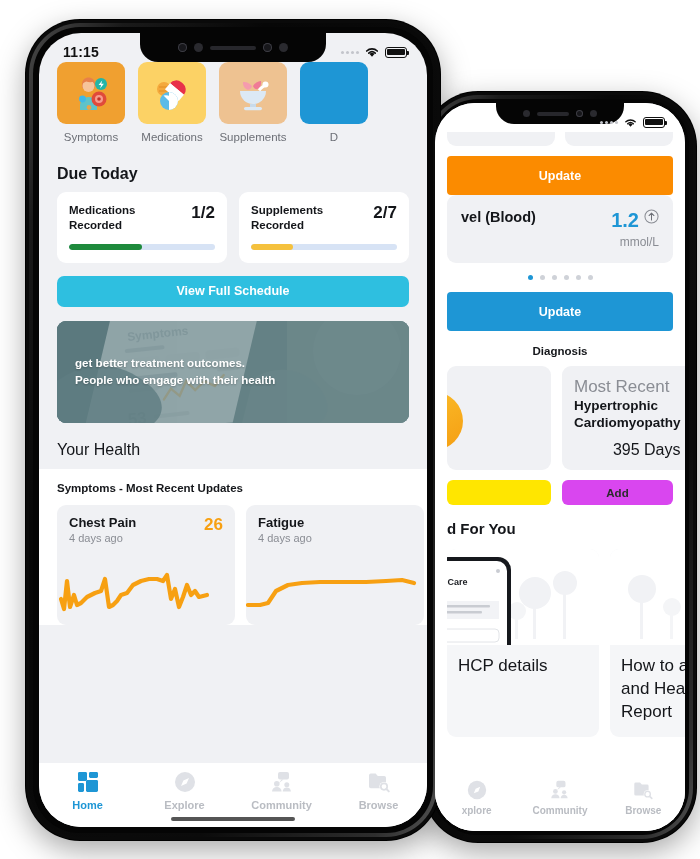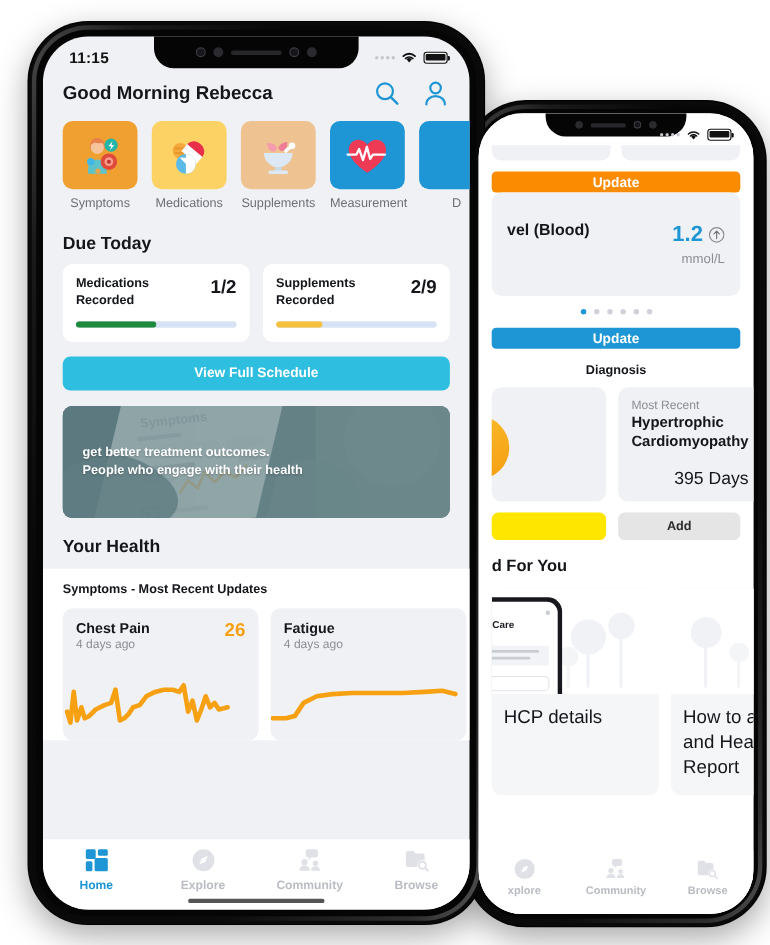--- a/index.html
+++ b/index.html
@@ -127,21 +127,21 @@
     position: relative; overflow: hidden; background: #5f7b80;
   }
   .banner-photo { position: absolute; inset: 0; }
   .banner-tint { position: absolute; inset: 0; background: rgba(96,124,128,.62); }
   .banner-text {
     position: absolute; left: 18px; right: 16px; top: 50%; transform: translateY(-50%);
     color: #fff; font-size: 11.6px; font-weight: bold; line-height: 1.45;
     text-shadow: 0 1px 2px rgba(0,0,0,.25);
   }
 
-  .yh-title { font-size: 16px; font-weight: bold; color: #14161a; padding: 18px 18px 10px; }
+  .yh-title { font-size: 16px; font-weight: normal; color: #14161a; padding: 18px 18px 10px; }
   .yh-panel { background: #fff; padding: 13px 0 0 18px; }
   .yh-sub { font-size: 11.5px; font-weight: bold; color: #14161a; padding-bottom: 11px; }
   .symp-row { display: flex; gap: 11px; }
   .symp-card {
     width: 178px; flex: 0 0 178px; height: 120px;
     background: #f0f1f4; border-radius: 9px; padding: 10px 12px 0;
     position: relative; overflow: hidden;
   }
   .symp-head { display: flex; justify-content: space-between; align-items: flex-start; }
   .symp-name { font-size: 13px; font-weight: bold; color: #14161a; }
@@ -160,43 +160,43 @@
     position: absolute; bottom: 6px; left: 50%; transform: translateX(-50%);
     width: 124px; height: 4px; border-radius: 3px; background: #555;
   }
 
   
   .b-body { background: #fff; height: 100%; position: relative; font-size: 12px; }
   .b-scroll { position: absolute; left: 0; top: 29px; right: 0; bottom: 0; }
   .b-ghostrow { display: flex; gap: 10px; padding: 0 0 0 0; height: 14px; }
   .b-ghost { flex: 1; background: #f0f1f4; border-radius: 0 0 9px 9px; }
   .b-update {
-    height: 19px; display: flex; align-items: center; justify-content: center;
+    height: 39px; display: flex; align-items: center; justify-content: center;
     font-size: 12.5px; font-weight: bold; color: #fff;
   }
   .b-sec-label { font-size: 11.5px; font-weight: bold; color: #14161a; padding: 13px 0 9px 0; }
   .b-card {
-    background: #f0f1f4; border-radius: 9px; padding: 27px 14px;
+    background: #f0f1f4; border-radius: 9px; padding: 14px 14px;
     display: flex; align-items: flex-start; justify-content: space-between;
   }
   .b-card-title { font-size: 14.5px; font-weight: bold; color: #14161a; }
   .b-val-wrap { text-align: right; }
-  .b-val-row { display: flex; align-items: center; gap: 5px; justify-content: flex-end; }
+  .b-val-row { display: flex; gap: 5px; justify-content: flex-end; }
   .b-val { font-size: 20px; font-weight: bold; color: #1E96D5; }
   .b-unit { font-size: 12px; color: #8a8d94; margin-top: 3px; }
   .dots { display: flex; gap: 7px; justify-content: center; padding: 12px 0; }
   .dots i { width: 5px; height: 5px; border-radius: 50%; background: #cfd2d8; display: block; }
   .dots i.on { background: #1E96D5; }
   .b-diag-title { font-size: 11.5px; font-weight: bold; color: #14161a; text-align: center; padding: 14px 0 9px; }
   .b-diag-row { display: flex; gap: 11px; }
   .b-diag-card {
     background: #f0f1f4; border-radius: 9px; padding: 11px 12px;
     height: 104px; display: flex; flex-direction: column;
   }
-  .b-mr { font-size: 11px; color: #8a8d94; }
+  .b-mr { font-size: 17px; color: #8a8d94; }
   .b-dx { font-size: 13.5px; font-weight: bold; color: #14161a; line-height: 1.25; margin-top: 1px; }
   .b-days { font-size: 16px; font-weight: normal; color: #14161a; text-align: right; margin-top: auto; }
   .b-btn-row { display: flex; gap: 11px; margin-top: 10px; }
   .b-smallbtn {
     height: 25px; border-radius: 6px; display: flex; align-items: center;
     justify-content: center; font-size: 11.5px; font-weight: bold; color: #2b2b2b;
   }
   .b-foryou-title { font-size: 15px; font-weight: bold; color: #14161a; padding: 15px 0 0 0; }
   .b-fy-row { display: flex; gap: 11px; padding-top: 12px; }
   .b-fy-card { width: 152px; flex: 0 0 152px; background: #f5f6f8; border-radius: 9px; overflow: hidden; }
@@ -283,21 +283,21 @@
               <div style="position:absolute;left:-42px;top:26px;width:58px;height:58px;border-radius:50%;background:linear-gradient(150deg,#FBC02D,#F59E12);"></div>
             </div>
             <div class="b-diag-card" style="flex:1;">
               <div class="b-mr">Most Recent</div>
               <div class="b-dx">Hypertrophic Cardiomyopathy</div>
               <div class="b-days">395 Days</div>
             </div>
           </div>
           <div class="b-btn-row">
             <div class="b-smallbtn" style="flex:0 0 104px;background:#FFE600;"></div>
-            <div class="b-smallbtn" style="flex:1;background:#e5e5e5;justify-content:center;">
+            <div class="b-smallbtn" style="flex:1;background:#d946ef;justify-content:center;">
               <span>Add</span>
             </div>
           </div>
 
           <div class="b-foryou-title">d For You</div>
           <div class="b-fy-row">
             <div class="b-fy-card">
               <div class="b-fy-art">
                 <svg width="152" height="96" viewBox="0 0 152 96">
                   <circle cx="88" cy="44" r="16" fill="#f1f2f5"></circle>
@@ -405,33 +405,20 @@
               <path d="M8 10.8 5.5 7.9a3.8 3.8 0 0 1 5 0z" fill="#111"></path>
               <path d="M2.7 5a7.7 7.7 0 0 1 10.6 0" stroke="#111" stroke-width="1.7" fill="none" stroke-linecap="round"></path>
               <path d="M4.8 7.1a4.8 4.8 0 0 1 6.4 0" stroke="#111" stroke-width="1.7" fill="none" stroke-linecap="round"></path>
             </svg>
             <span class="batt">
                 <i></i>
               </span>
           </div>
         </div>
 
-        <div class="greet-row">
-          <div class="greet">Good Morning Rebecca</div>
-          <div class="greet-icons">
-            <svg width="26" height="26" viewBox="0 0 26 26">
-              <circle cx="11" cy="11" r="7.2" fill="none" stroke="#1E96D5" stroke-width="2"></circle>
-              <path d="M16.3 16.3 22.2 22.2" stroke="#1E96D5" stroke-width="2.2" stroke-linecap="round"></path>
-            </svg>
-            <svg width="26" height="26" viewBox="0 0 26 26">
-              <circle cx="13" cy="8" r="4.8" fill="none" stroke="#1E96D5" stroke-width="2"></circle>
-              <path d="M4.6 23c0-4.7 3.8-7.6 8.4-7.6s8.4 2.9 8.4 7.6" fill="none" stroke="#1E96D5" stroke-width="2" stroke-linecap="round"></path>
-            </svg>
-          </div>
-        </div>
 
         <div class="tiles">
           <div class="tile">
             <div class="tile-sq" style="background:#F0A030;">
               <svg width="46" height="42" viewBox="0 0 46 42">
                 <path d="M14 12c0-4 3-6.5 6.5-6.5S27 8 27 12v4h-13z" fill="#E8804A"></path>
                 <circle cx="20.5" cy="14" r="6" fill="#F6C49A"></circle>
                 <path d="M14.5 11c1-3.5 4-5 7-4.6 2.2.3 3.6 1.6 4.1 3.3-2.4.6-5 .6-7.4-.2-1.3.9-2.6 1.4-3.7 1.5z" fill="#E8804A"></path>
                 <path d="M12 34c0-5.6 3.8-9 8.5-9s8.5 3.4 8.5 9v4H12z" fill="#5EC3C9"></path>
                 <circle cx="33" cy="12" r="6" fill="#23B5A8"></circle>
@@ -471,49 +458,40 @@
                 <path d="M27 16.5c2-3.5 6-5 6-5l1.6 2.2s-3.6 2-5.4 4.6z" fill="#fff"></path>
                 <circle cx="34.5" cy="11.5" r="3" fill="#fff"></circle>
                 <path d="M9 18h26a13 13 0 0 1-13 13A13 13 0 0 1 9 18z" fill="#DCE9F5"></path>
                 <rect x="19" y="31" width="6" height="3.5" fill="#C8DAEA"></rect>
                 <rect x="13" y="34" width="18" height="3.2" rx="1.6" fill="#DCE9F5"></rect>
               </svg>
             </div>
             <div class="tile-label">Supplements</div>
           </div>
           <div class="tile">
-            <div class="tile-sq" style="background:#1E96D5;">
-              <svg width="44" height="40" viewBox="0 0 44 40">
-                <path d="M22 36S5 25.5 5 15.3C5 9.6 9.4 6 14 6c3.4 0 6.3 1.9 8 4.8C23.7 7.9 26.6 6 30 6c4.6 0 9 3.6 9 9.3C39 25.5 22 36 22 36z" fill="#EE3A54"></path>
-                <path d="M4 19.5h8l2.5-5 3.5 10 3.5-12 3 11 2.5-4h11" fill="none" stroke="#fff" stroke-width="2.1" stroke-linecap="round" stroke-linejoin="round"></path>
-              </svg>
-            </div>
-            <div class="tile-label">Measurement</div>
-          </div>
-          <div class="tile">
             <div class="tile-sq" style="background:#1E96D5;"></div>
             <div class="tile-label">D</div>
           </div>
         </div>
 
         <div class="sec-title">Due Today</div>
         <div class="due-row">
           <div class="due-card">
             <div class="due-top">
               <div class="due-name">Medications<br>Recorded</div>
               <div class="due-frac">1/2</div>
             </div>
             <div class="track">
               <i id="bar0" style="width: 50%; background: rgb(30, 138, 60);"></i>
             </div>
           </div>
           <div class="due-card">
             <div class="due-top">
               <div class="due-name">Supplements<br>Recorded</div>
-              <div class="due-frac">2/9</div>
+              <div class="due-frac">2/7</div>
             </div>
             <div class="track">
               <i id="bar1" style="width: 29%; background: rgb(245, 193, 61);"></i>
             </div>
           </div>
         </div>
 
         <div class="btn-wide" style="background: rgb(46, 191, 224);">
           <span>View Full Schedule</span>
         </div>

